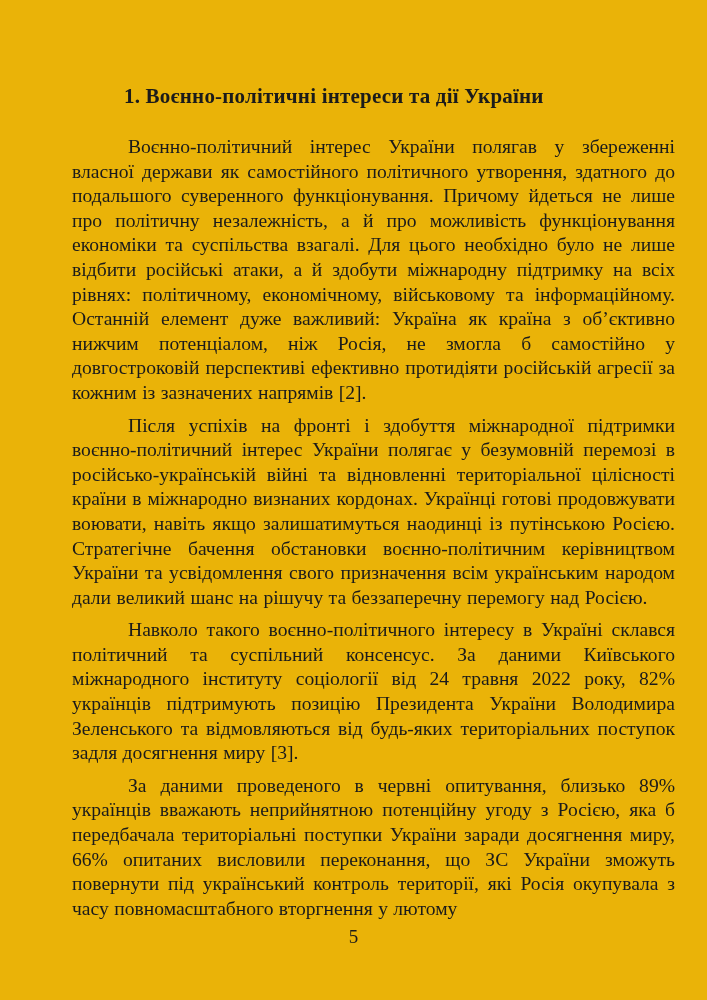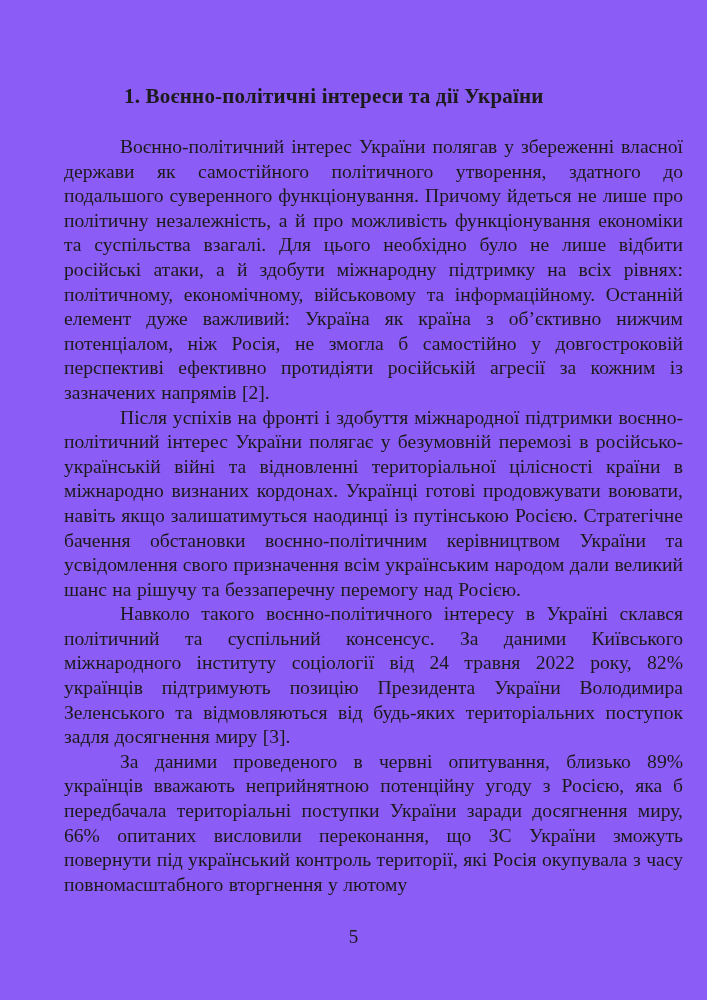--- a/index.html
+++ b/index.html
@@ -4,40 +4,40 @@
 <style>
   html, body {
     margin: 0;
     padding: 0;
     background: #ffffff;
   }
   .page {
     position: relative;
     width: 707px;
     height: 1000px;
-    background: #8b5cf6;
+    background: #eab308;
     font-family: "Liberation Serif", "DejaVu Serif", serif;
     color: #1b1b1b;
     overflow: hidden;
   }
   .content {
     position: absolute;
     left: 64px;
     top: 84px;
     width: 619px;
   }
   .heading {
     font-size: 21px;
     font-weight: bold;
     line-height: 25px;
     margin: 0 0 26px 60px;
     letter-spacing: 0.2px;
   }
   .body-par {
-    margin: 0;
+    margin: 8px;
     font-size: 19.6px;
     line-height: 24.6px;
     text-align: justify;
     text-indent: 56px;
     word-spacing: 0.5px;
   }
   .page-number {
     position: absolute;
     left: 0;
     top: 926px;

